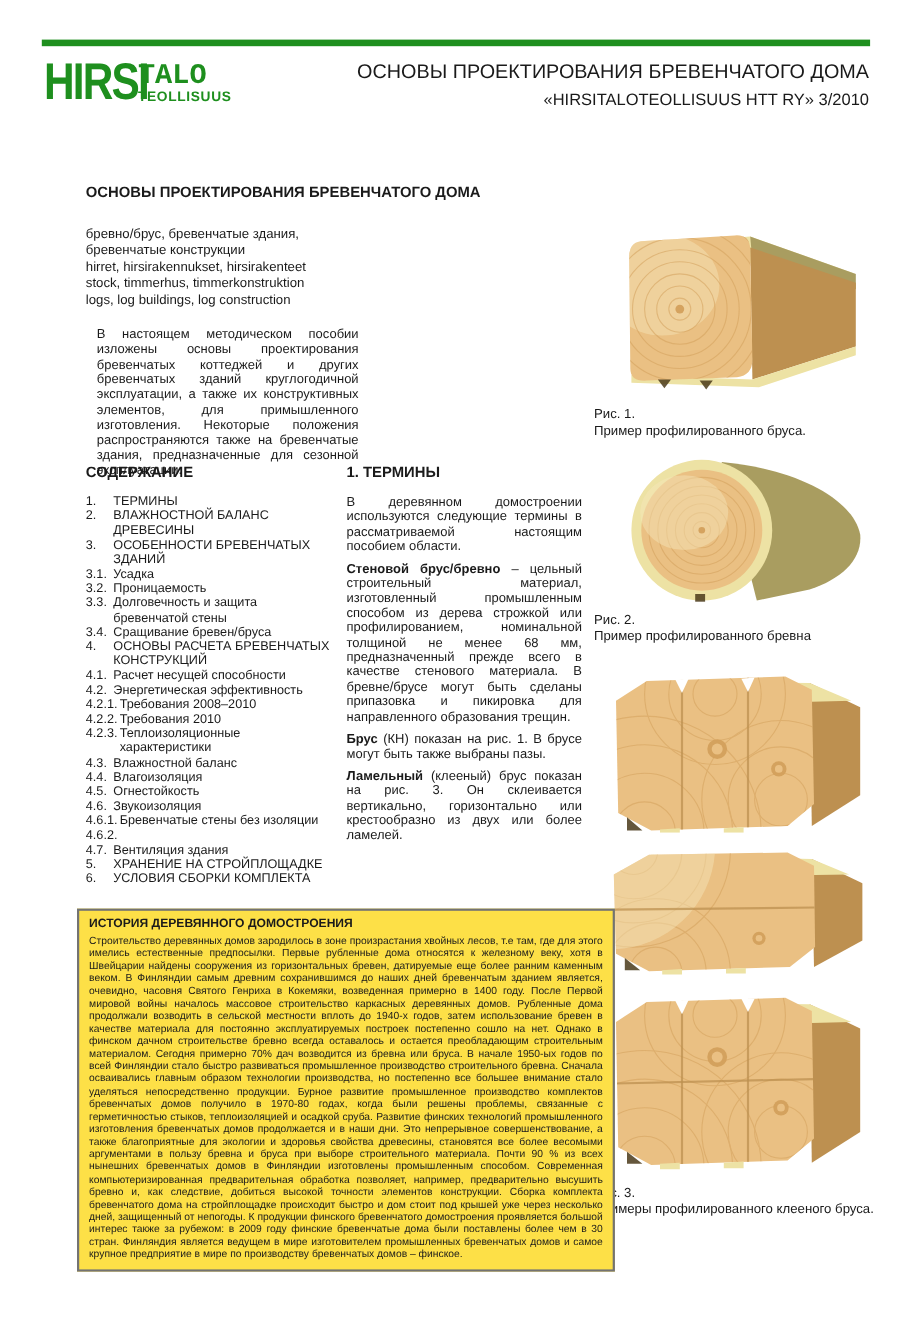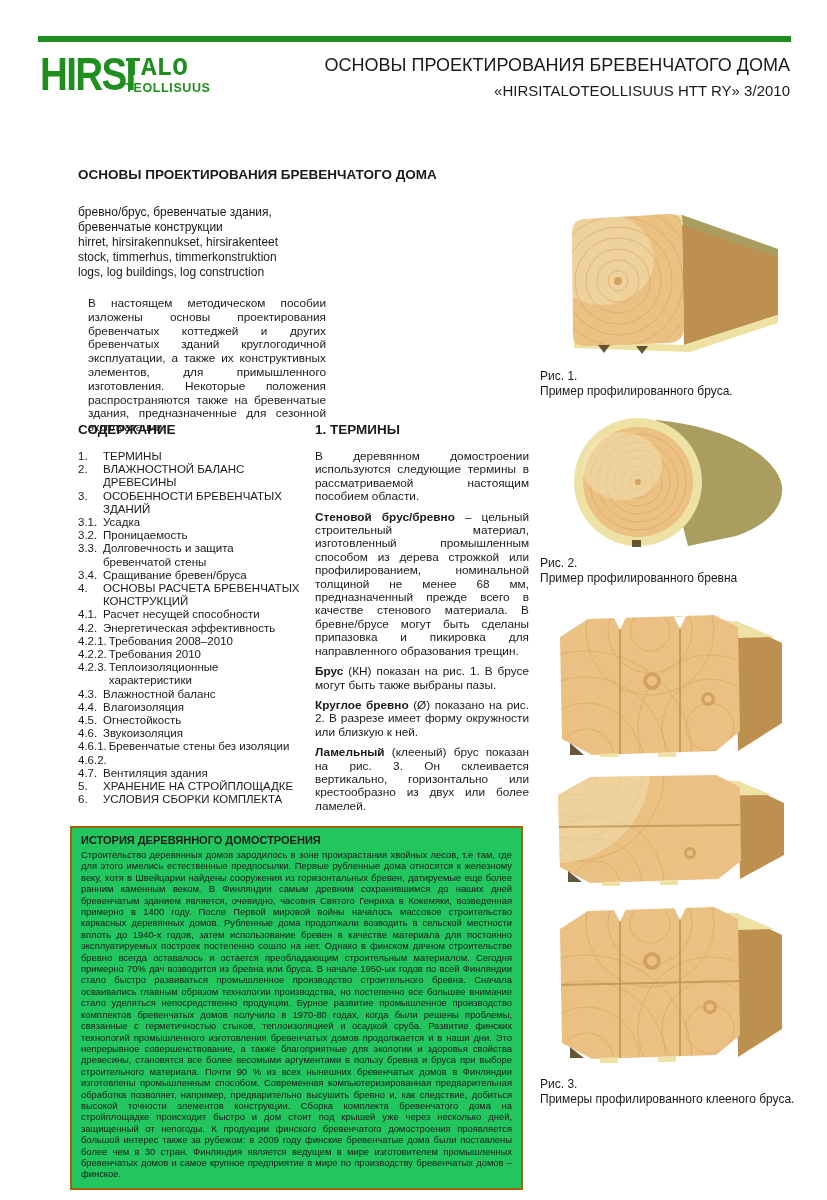--- a/index.html
+++ b/index.html
@@ -53,21 +53,21 @@
   .f-side{fill:var(--wood-side);}
   .f-olive{fill:var(--wood-olive);}
   .f-ring{stroke:var(--wood-ring);fill:none;stroke-width:1;opacity:.55;}
   .f-knot{fill:var(--wood-ring);opacity:.95;}
   .f-knot-in{fill:var(--wood-front);}
   .f-seam{stroke:var(--wood-side);stroke-width:2;opacity:.75;}
   .f-light{fill:#F7E6BA;opacity:.45;}
   .f-dark{fill:#4a3a1a;opacity:.85;}
 
   
-  .history{position:absolute;left:70px;top:826px;width:453px;border:2px solid #a16207;padding:6px 9px 8px 9px;background:#22c55e;}
+  .history{position:absolute;left:70px;top:826px;width:489px;border:2px solid #737373;padding:6px 9px 8px 9px;background:#fde047;}
   .history-heading{font-size:11px;font-weight:bold;margin-bottom:3px;}
   .history-text{font-size:9.4px;line-height:11.4px;text-align:justify;}
 </style>
 </head>
 <body>
 
 <div class="page">
 
   <div class="green-rule"></div>
   <div class="logo">
@@ -182,21 +182,20 @@
       <span class="toc-label">УСЛОВИЯ СБОРКИ КОМПЛЕКТА</span>
     </div>
     </div>
 
   <h3 class="terms-heading">1. ТЕРМИНЫ</h3>
   <div class="terms-body">
     <p>В деревянном домостроении используются следующие термины в рассматриваемой настоящим пособием области.</p>
     <div>
         <p><b class="term-lead">Стеновой брус/бревно</b><span> – цельный строительный материал, изготовленный промышленным способом из дерева строжкой или профилированием, номинальной толщиной не менее 68 мм, предназначенный прежде всего в качестве стенового материала. В бревне/брусе могут быть сделаны припазовка и пикировка для направленного образования трещин.</span></p>
         <p><b class="term-lead">Брус</b><span> (КН) показан на рис. 1. В брусе могут быть также выбраны пазы.</span></p>
-        <p><b class="term-lead">Круглое бревно</b><span> (Ø) показано на рис. 2. В разрезе имеет форму окружности или близкую к ней.</span></p>
         <p><b class="term-lead">Ламельный</b><span> (клееный) брус показан на рис. 3. Он склеивается вертикально, горизонтально или крестообразно из двух или более ламелей.</span></p>
       </div>
   </div>
 
   <div class="figures">
 
     <svg class="fig-img" width="256" height="168" viewBox="0 0 256 168">
       <polygon class="f-cream" points="36,28 142,20 238,54 118,42"></polygon>
       <polygon class="f-olive" points="142,20 238,54 238,68 144,42"></polygon>
       <polygon class="f-side" points="142,30 238,62 238,120 144,150"></polygon>

